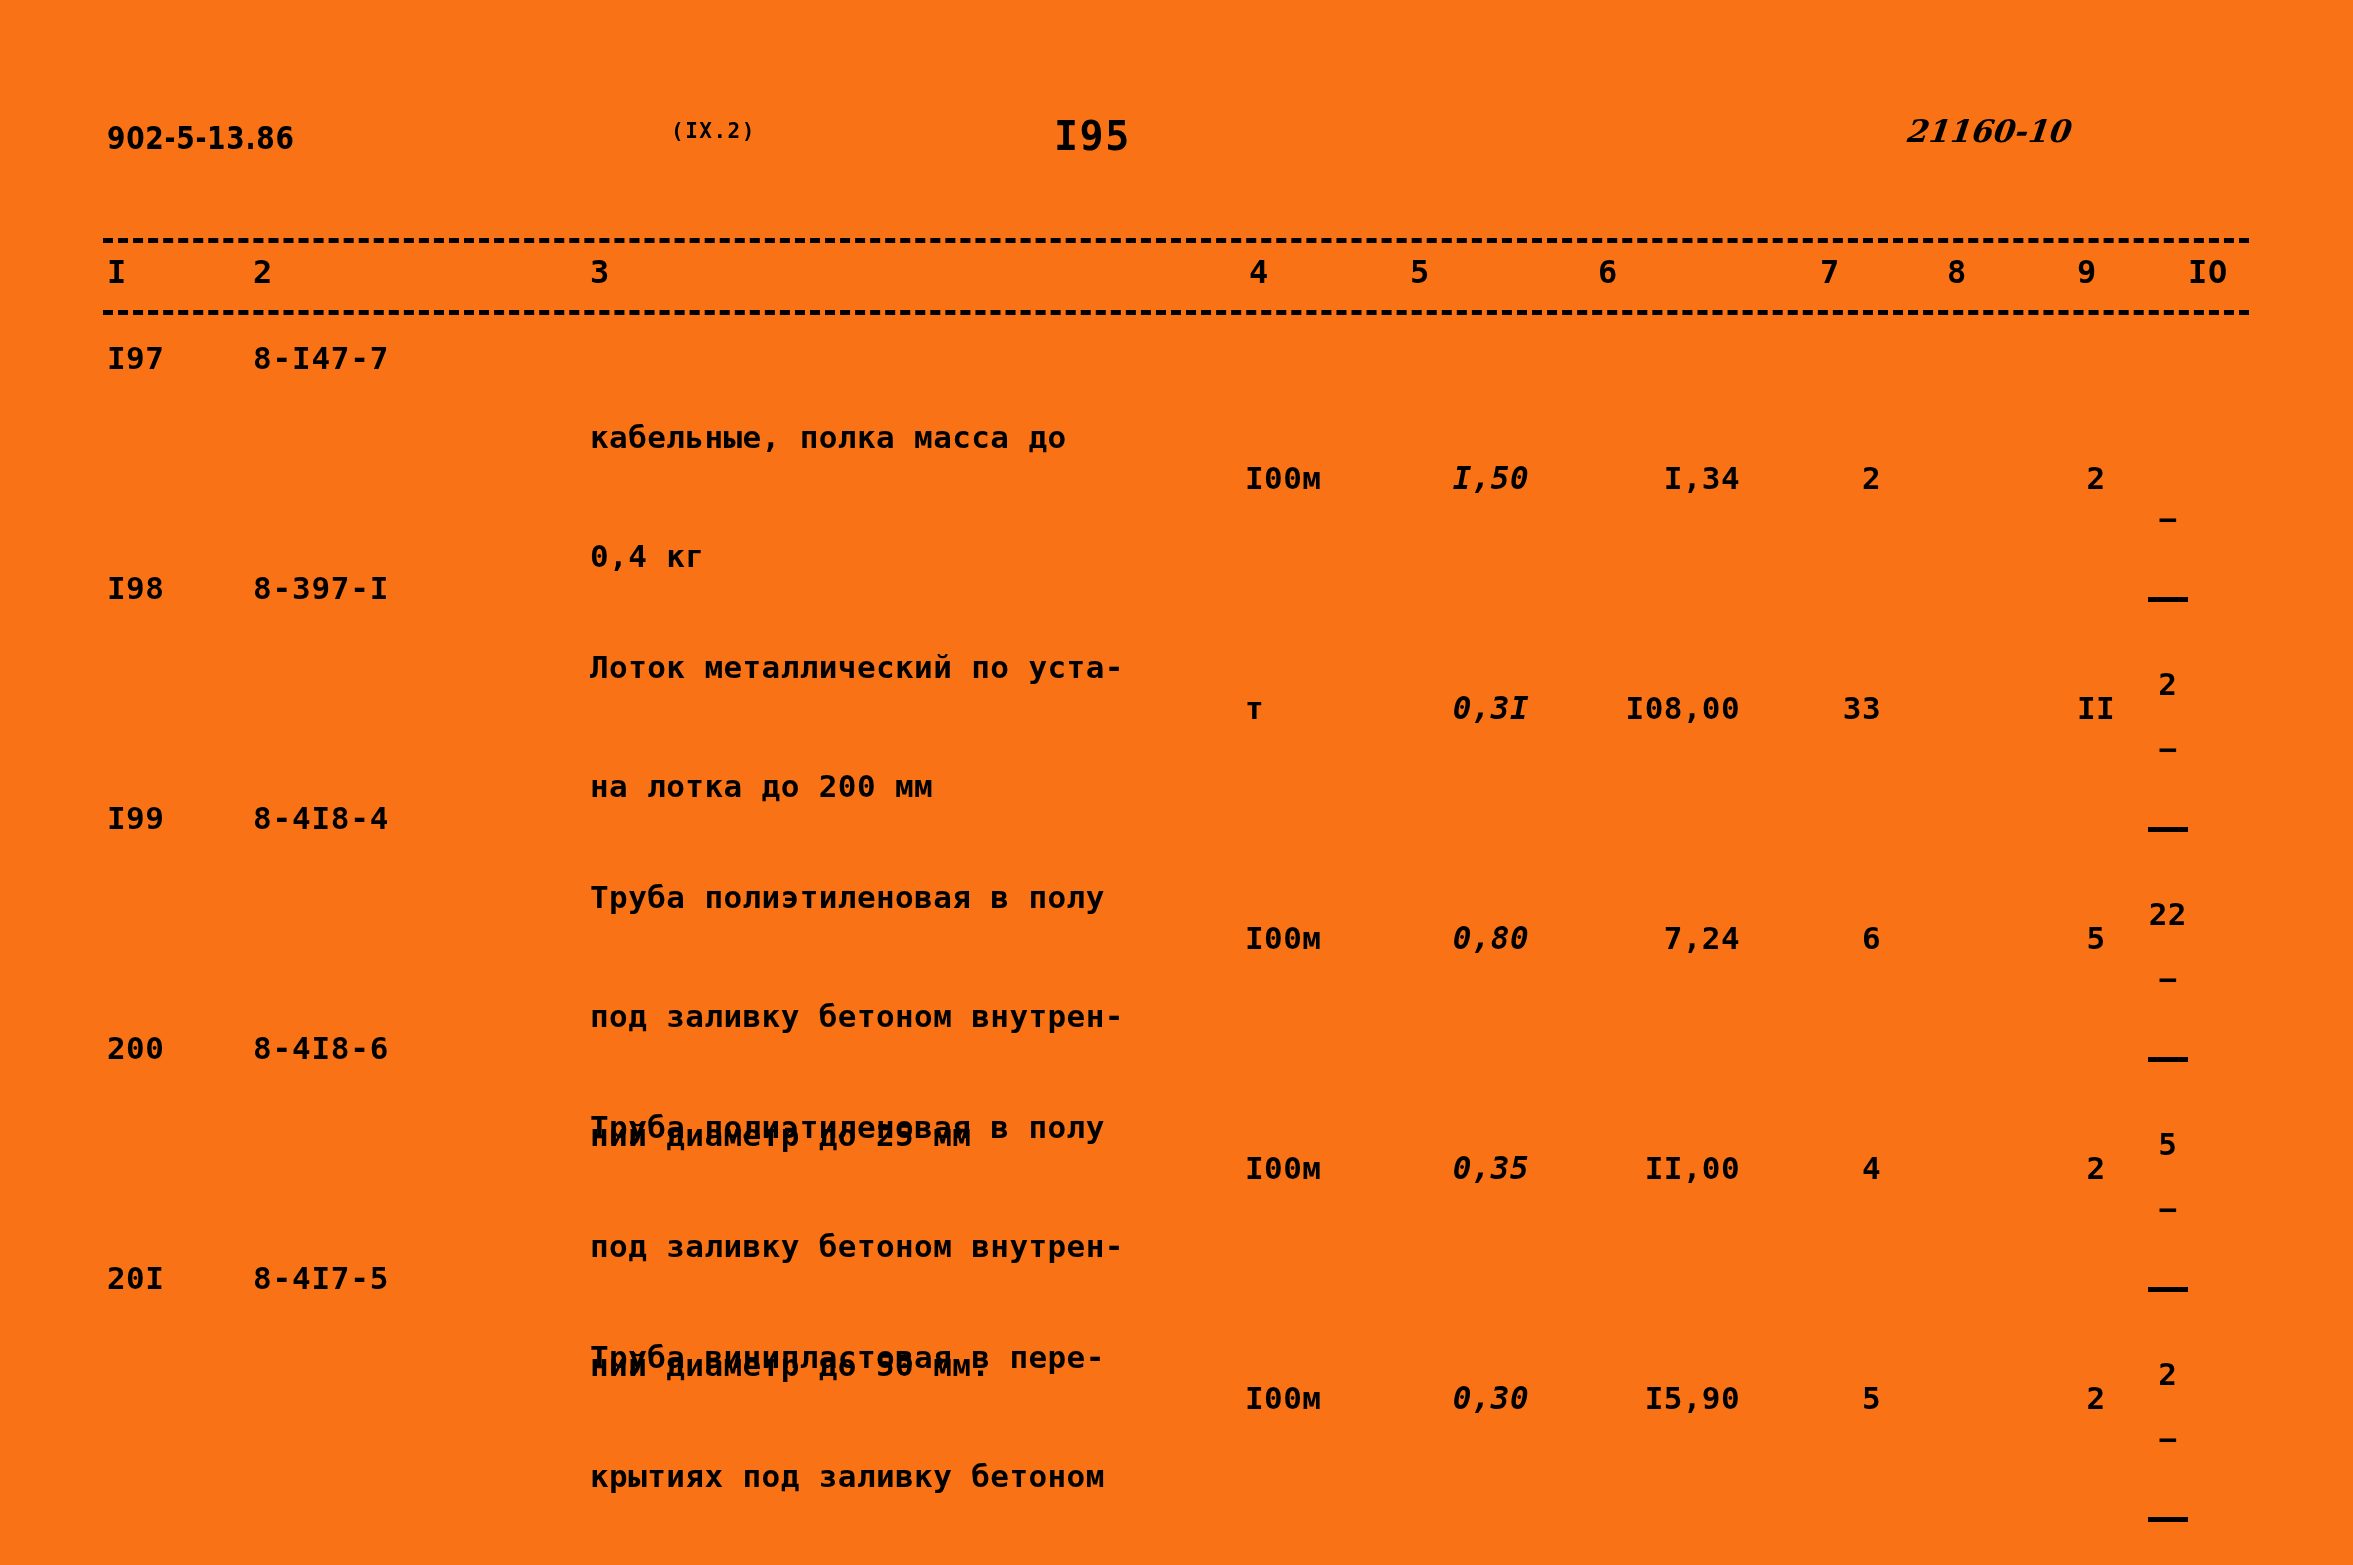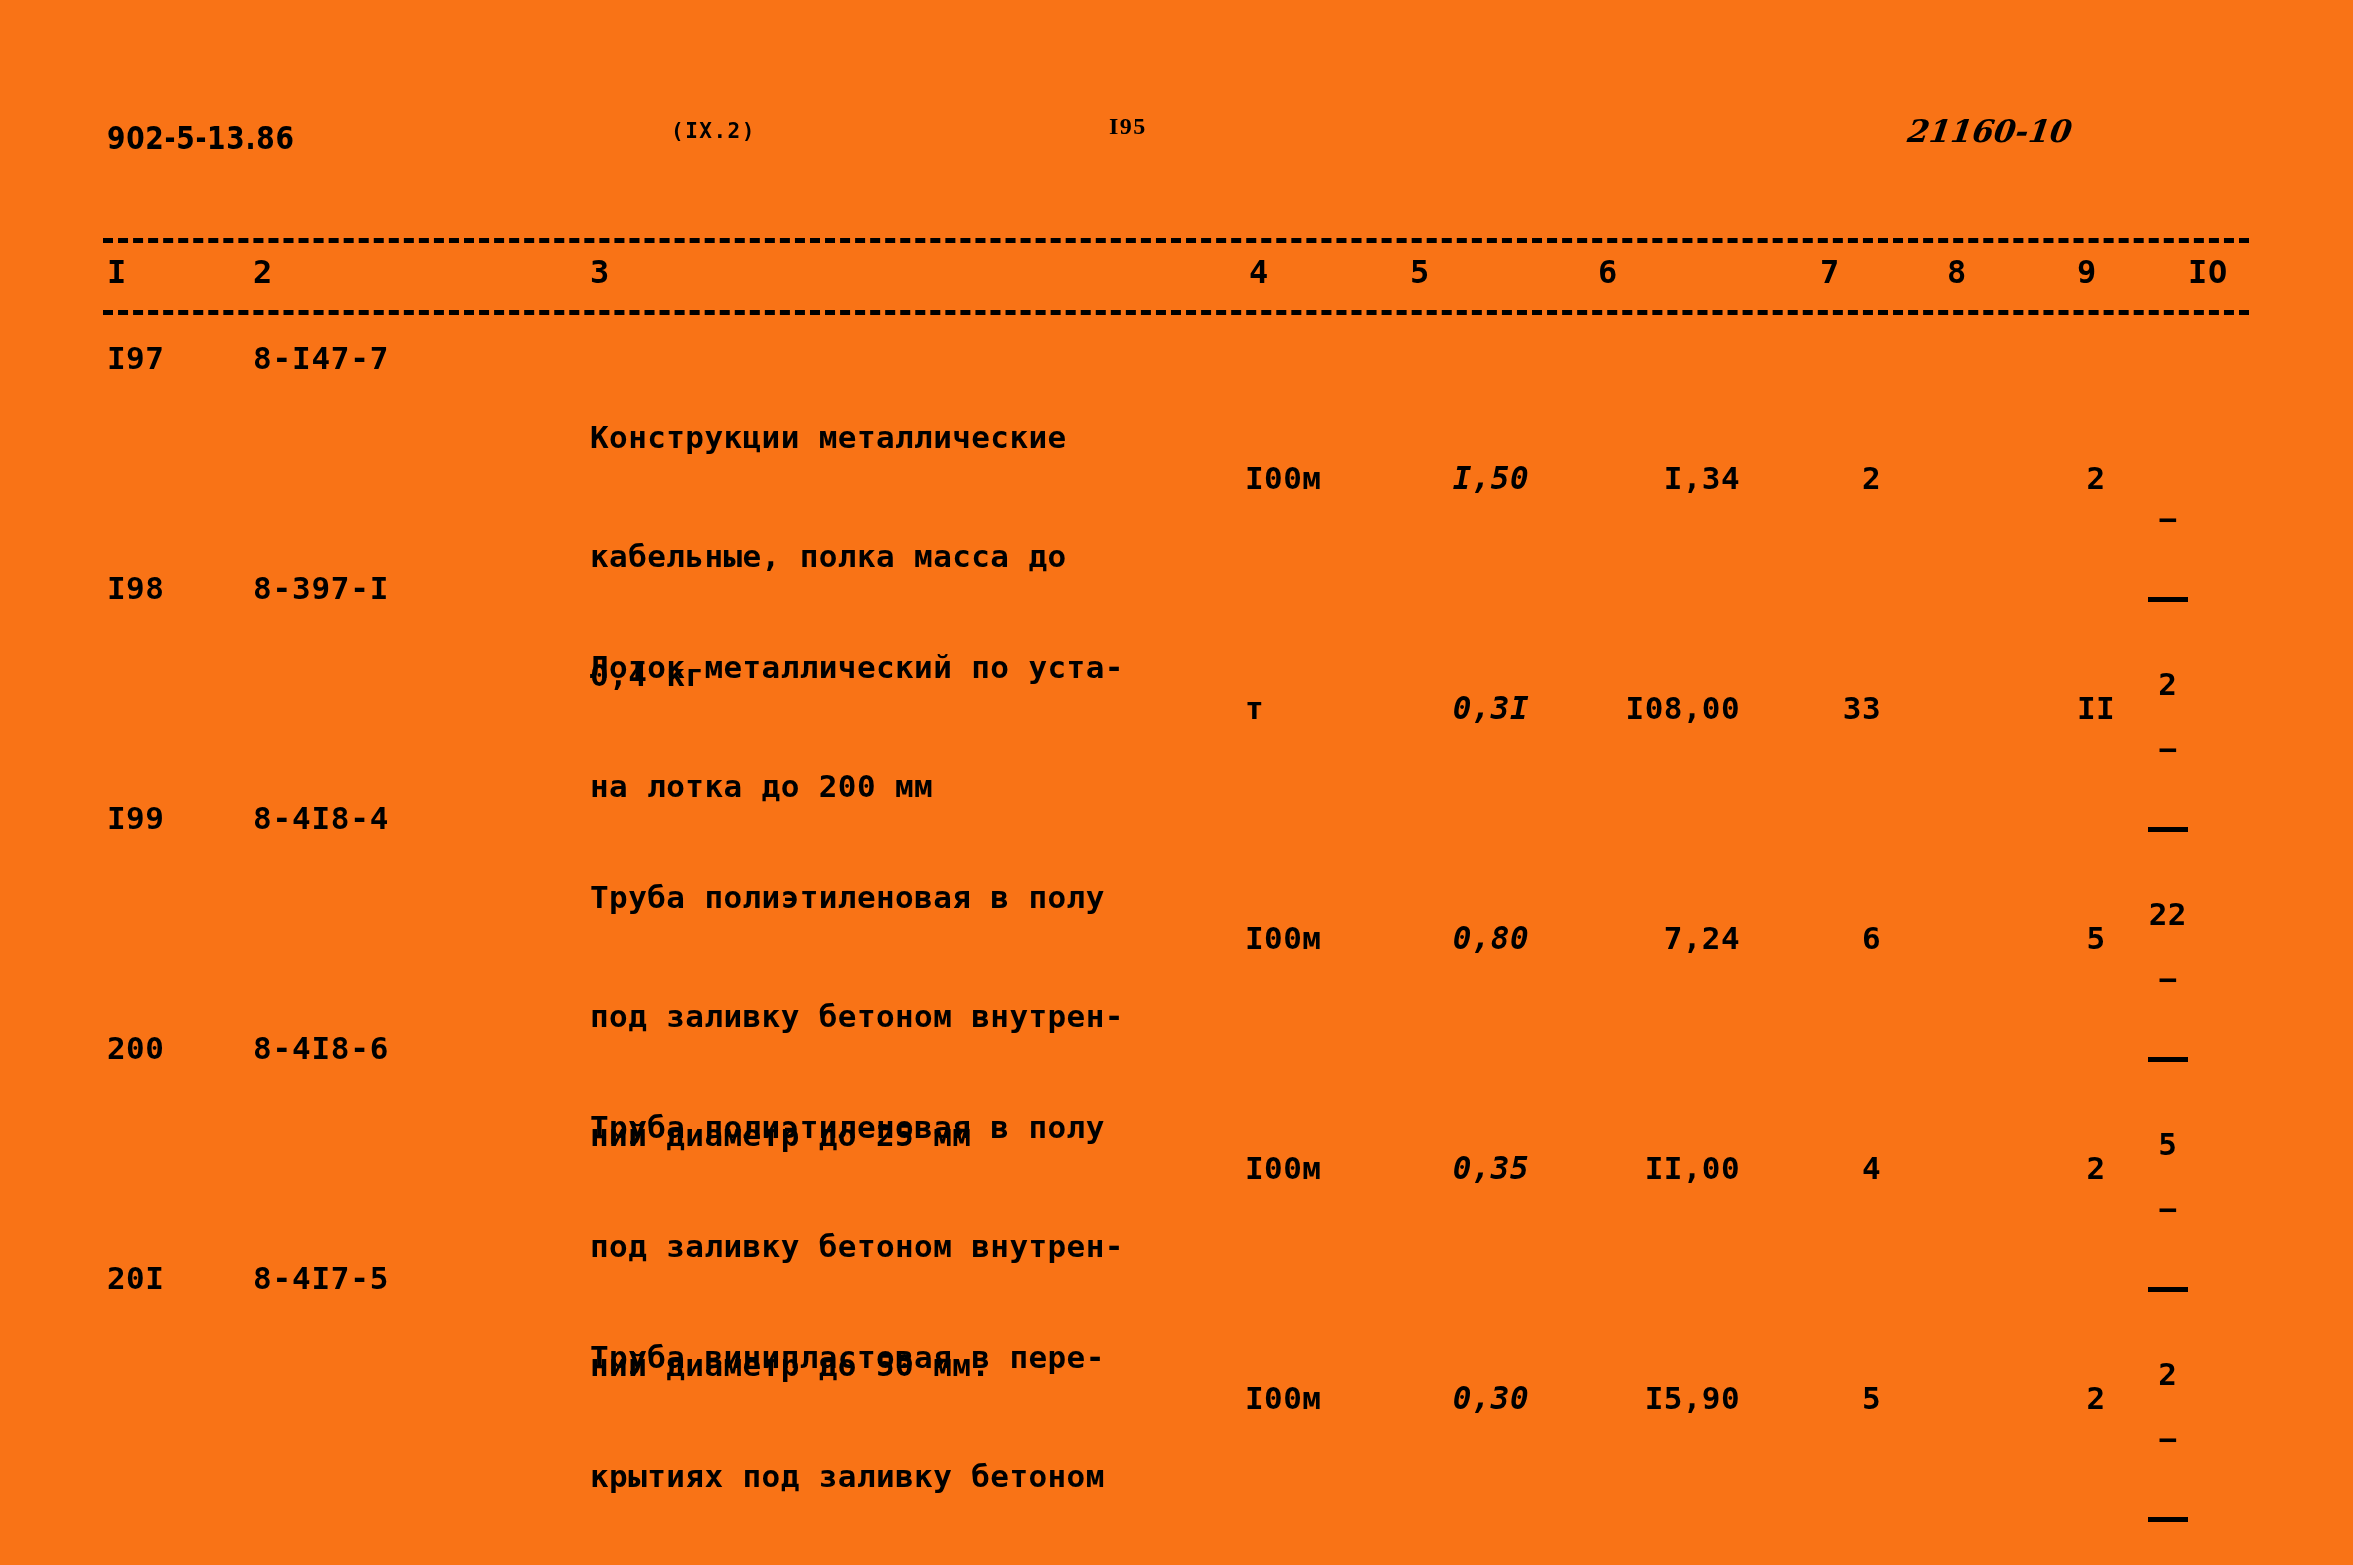--- a/index.html
+++ b/index.html
@@ -44,26 +44,25 @@
   .doc-section {
     position: absolute;
     left: 671px;
     top: 0;
     font-size: 21px;
     font-weight: bold;
     letter-spacing: 1.5px;
   }
   .doc-page-no {
     position: absolute;
-    left: 1109px;
+    left: 1054px;
     top: -6.1px;
-    font-size: 24px;
+    font-size: 40px;
     font-weight: bold;
     letter-spacing: 1.5px;
-    font-family: Liberation Serif, serif;
   }
   .doc-stamp {
     position: absolute;
     left: 1908px;
     top: -6.1px;
     font-size: 31px;
     font-weight: bold;
     font-style: italic;
     font-family: "DejaVu Serif", "Liberation Serif", serif;
     letter-spacing: 0px;
@@ -181,21 +180,20 @@
   <div class="colhead" style="left:1947px">8</div>
   <div class="colhead" style="left:2077px">9</div>
   <div class="colhead" style="left:2188px">IO</div>
 
   <div class="rows">
 
     <div class="row">
       <div class="cell c-num">I97</div>
       <div class="cell c-code">8-I47-7</div>
       <div class="cell c-desc">
-        <div>Конструкции металлические</div>
         <div>кабельные, полка масса до</div>
         <div>0,4 кг</div>
       </div>
       <div class="cell c-unit valrow">I00м</div>
       <div class="cell c-v5 valrow">I,50</div>
       <div class="cell c-v6 valrow">I,34</div>
       <div class="cell c-v7 valrow">2</div>
       <div class="cell c-v8 valrow-frac">
         <span class="frac">
           <span class="n dash-glyph">−</span>

